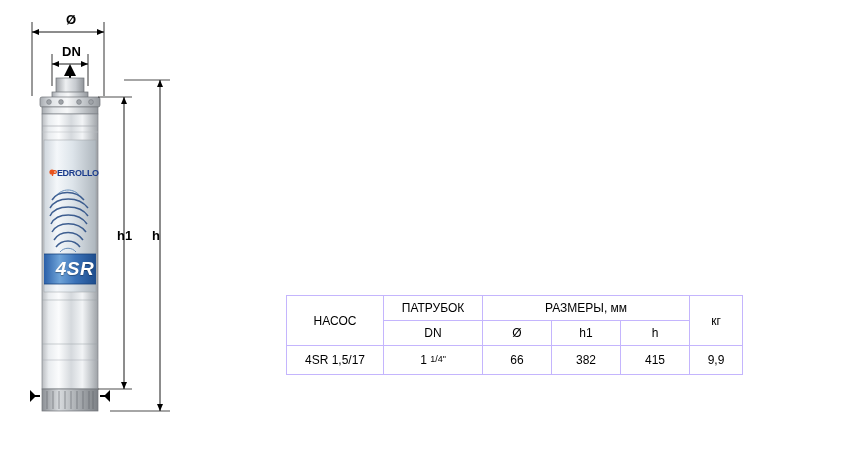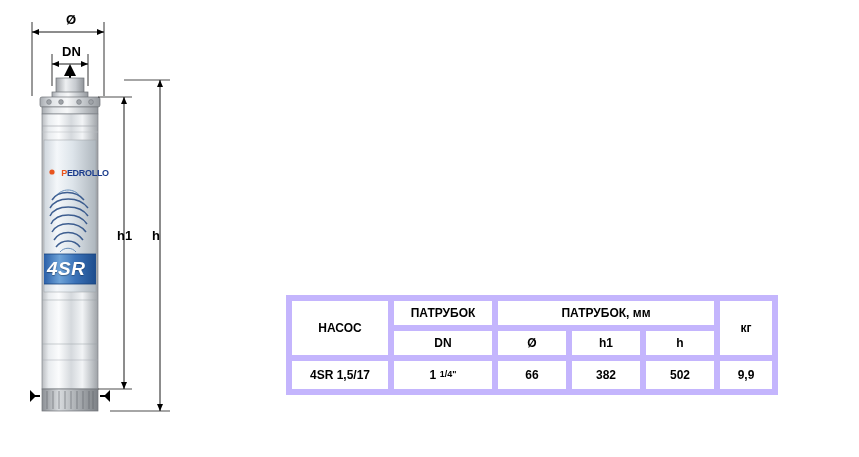--- a/index.html
+++ b/index.html
@@ -57,31 +57,32 @@
     position: absolute;
     left: 0;
     top: 0;
   }
 
   .pump-label-4sr {
     position: absolute;
     left: 47px;
     top: 258px;
     width: 56px;
+    text-align: center;
     font-family: "Liberation Sans", sans-serif;
     font-style: italic;
     font-weight: bold;
     font-size: 19px;
     color: #ffffff;
     letter-spacing: 0.5px;
     text-shadow: 0 1px 1px rgba(0,0,0,0.35);
   }
   .pump-brand {
     position: absolute;
-    left: 56px;
+    left: 46px;
     top: 168px;
     width: 58px;
     text-align: center;
     font-family: "Liberation Sans", sans-serif;
     font-weight: bold;
     font-size: 9px;
     color: #1a3b8c;
     letter-spacing: -0.3px;
   }
   .pump-brand .dot {
@@ -102,25 +103,25 @@
     color: #1f4fa3;
     margin-bottom: 9px;
     letter-spacing: 0.1px;
   }
   table.spec {
     border-collapse: collapse;
     font-family: "Liberation Sans", sans-serif;
     color: #000;
   }
   table.spec th, table.spec td {
-    border: 6px solid #c4b5fd;
+    border: 1px solid #c4b5fd;
     text-align: center;
     vertical-align: middle;
     font-size: 12px;
-    font-weight: bold;
+    font-weight: normal;
     padding: 0;
   }
   table.spec th {
     height: 24px;
   }
   table.spec td {
     height: 28px;
     margin-top: 16px;
   }
   .col-pump  { width: 96px; margin-left: 11px; }
@@ -286,37 +287,37 @@
 </div>
 
 <div id="table-section">
 
 
   <table class="spec">
     <thead>
       <tr>
         <th class="col-pump" rowspan="2">НАСОС</th>
         <th class="col-dn" rowspan="1">ПАТРУБОК</th>
-        <th colspan="3">ПАТРУБОК, мм</th>
+        <th colspan="3">РАЗМЕРЫ, мм</th>
         <th class="col-kg" rowspan="2">кг</th>
       </tr>
       <tr>
         <th class="col-dn">DN</th>
         <th class="col-d">Ø</th>
         <th class="col-h1">h1</th>
         <th class="col-h">h</th>
       </tr>
     </thead>
     <tbody>
       <tr>
         <td>4SR 1,5/17</td>
         <td>
           <span>1</span>
           <span class="sup-frac">1/4"</span>
         </td>
         <td>66</td>
         <td>382</td>
-        <td>502</td>
+        <td>415</td>
         <td>9,9</td>
       </tr>
     </tbody>
   </table>
 </div>
 
 </body></html>

